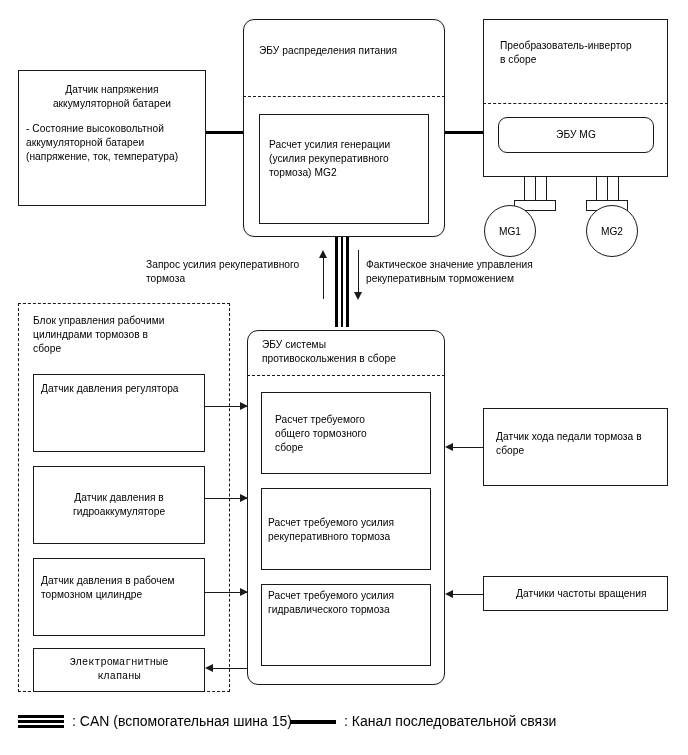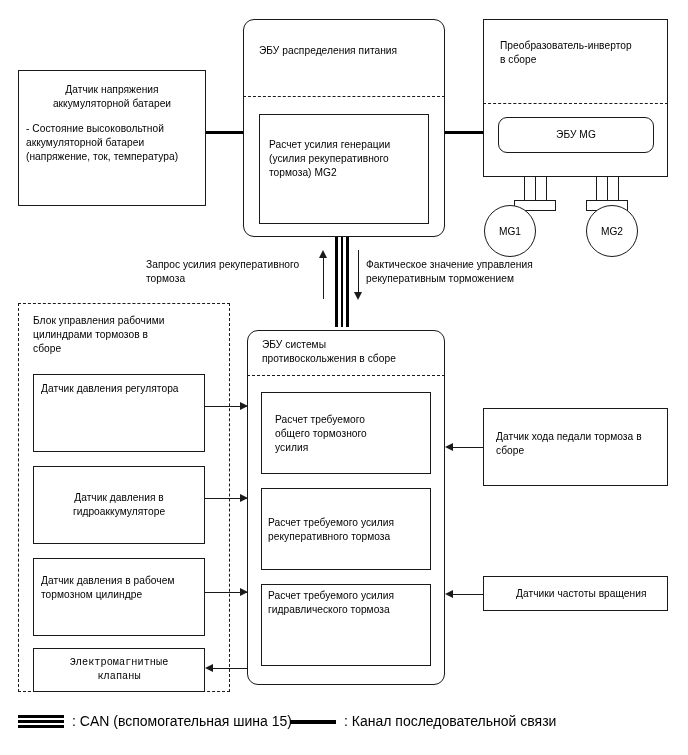--- a/index.html
+++ b/index.html
@@ -244,21 +244,21 @@
   <div class="box box-round" style="left:247px; top:330px; width:198px; height:355px;"></div>
   <div class="txt txt-left" style="left:262px; top:338px; width:180px;">ЭБУ системы
 противоскольжения в сборе</div>
 
   <div style="position:absolute; left:247px; top:375px; width:198px; height:0;
               border-top:1.5px dashed #1a1a1a;"></div>
 
   <div class="box" style="left:261px; top:392px; width:170px; height:82px;"></div>
   <div class="txt txt-left" style="left:275px; top:413px; width:156px;">Расчет требуемого
 общего тормозного
-усилия</div>
+сборе</div>
 
   <div class="box" style="left:261px; top:488px; width:170px; height:82px;"></div>
   <div class="txt txt-left" style="left:268px; top:516px; width:162px;">Расчет требуемого усилия
 рекуперативного тормоза</div>
 
   <div class="box" style="left:261px; top:584px; width:170px; height:82px;"></div>
   <div class="txt txt-left" style="left:268px; top:589px; width:162px;">Расчет требуемого усилия
 гидравлического тормоза</div>
 
   <div class="box" style="left:483px; top:408px; width:185px; height:78px;"></div>

